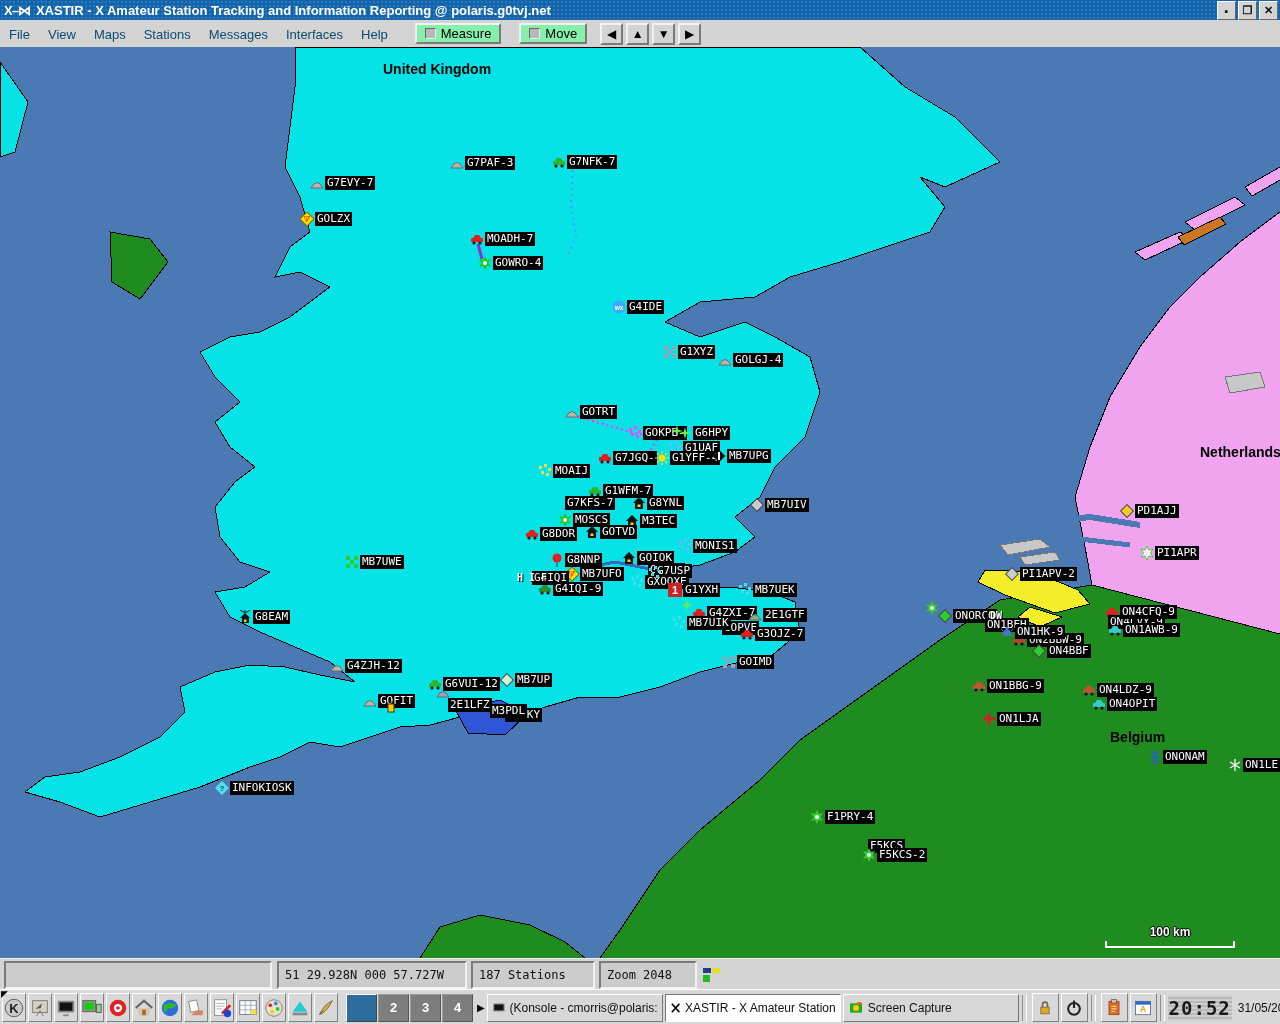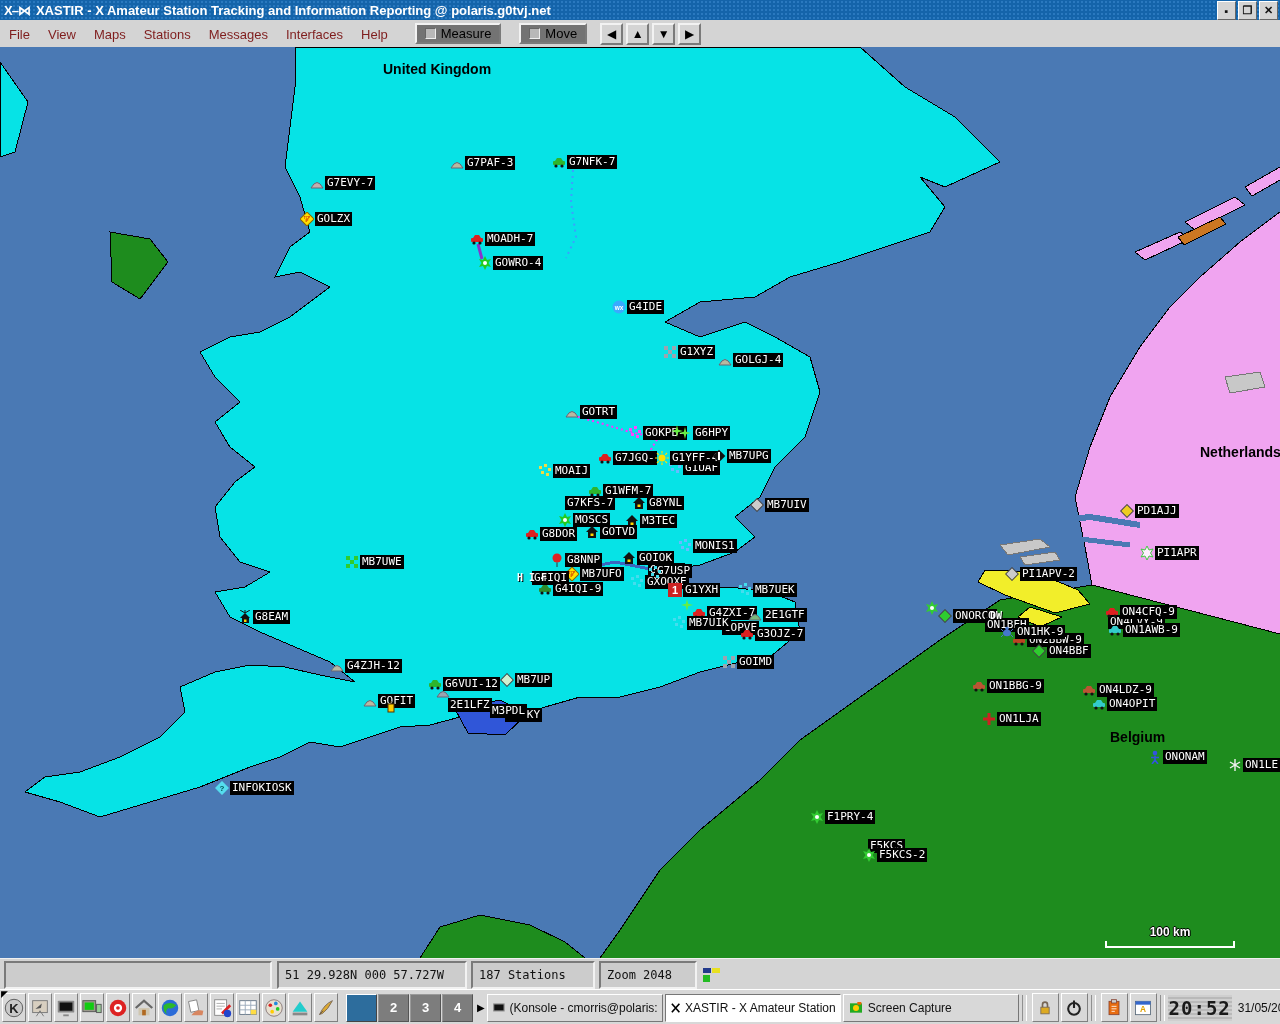--- a/index.html
+++ b/index.html
@@ -16,23 +16,23 @@
   #titlebar .appicon{font-weight:bold;font-size:13px;margin:0 6px 0 4px;letter-spacing:-1px;}
   #titlebar .title{font-weight:bold;font-size:13px;white-space:nowrap;}
   .winbtns{position:absolute;right:2px;top:1px;display:flex;gap:2px;}
   .winbtn{width:17px;height:17px;background:#d4d4d4;display:flex;align-items:center;justify-content:center;
     font-size:11px;font-weight:bold;color:#111;border-top:1px solid #fff;border-left:1px solid #fff;
     border-right:1px solid #666;border-bottom:1px solid #666;}
 
   
   #menubar{position:absolute;left:0;top:20px;width:1280px;height:27px;background:#d4d4d4;
     display:flex;align-items:center;border-bottom:1px solid #8a8a8a;}
-  .menu-item{font-size:13px;color:#7f1d1d;padding:3px 9px;cursor:default;}
+  .menu-item{font-size:13px;color:#0c4a6e;padding:3px 9px;cursor:default;}
   .menu-item::first-letter{text-decoration:underline;}
-  .togglebtn{display:flex;align-items:center;gap:5px;font-size:13px;background:#737373;
+  .togglebtn{display:flex;align-items:center;gap:5px;font-size:13px;background:#86efac;
     padding:2px 8px;margin-left:18px;height:21px;box-sizing:border-box;}
   .togglebtn .ind{width:9px;height:9px;background:#b8b8b8;border:1px solid #777;
     border-top-color:#666;border-left-color:#666;border-right-color:#eee;border-bottom-color:#eee;}
   .arrowbtn{width:23px;height:22px;margin-left:3px;background:#d4d4d4;display:flex;
     align-items:center;justify-content:center;font-size:12px;color:#000;box-sizing:border-box;}
   #arrowgroup{display:flex;margin-left:10px;}
 
   
   #map{position:absolute;left:0;top:47px;width:1280px;height:911px;background:#4a79b4;overflow:hidden;}
   #geo,#trails{position:absolute;left:0;top:0;}
@@ -259,21 +259,21 @@
           </g>
         </svg>
         <span class="call">GOKPB-</span>
       </div>
       <div class="station" style="left: 678px; top: 386px;">
         <svg class="sicon" width="14" height="14" viewBox="0 0 14 14">
           <path d="M7 1 L8.2 5.8 L13 7 L8.2 8.2 L7 13 L5.8 8.2 L1 7 L5.8 5.8 Z" fill="#66ee44"></path>
         </svg>
         <span class="call">G6HPY</span>
       </div>
-      <div class="station" style="left: 668px; top: 421px;">
+      <div class="station" style="left: 668px; top: 401px;">
         <svg class="sicon" width="14" height="14" viewBox="0 0 14 14">
           <g fill="#66bbff">
             <rect x="1" y="2" width="3" height="3"></rect>
             <rect x="6" y="0" width="3" height="3"></rect>
             <rect x="10" y="4" width="3" height="3"></rect>
             <rect x="3" y="7" width="3" height="3"></rect>
             <rect x="8" y="9" width="3" height="3"></rect>
           </g>
         </svg>
         <span class="call">G1UAF</span>

